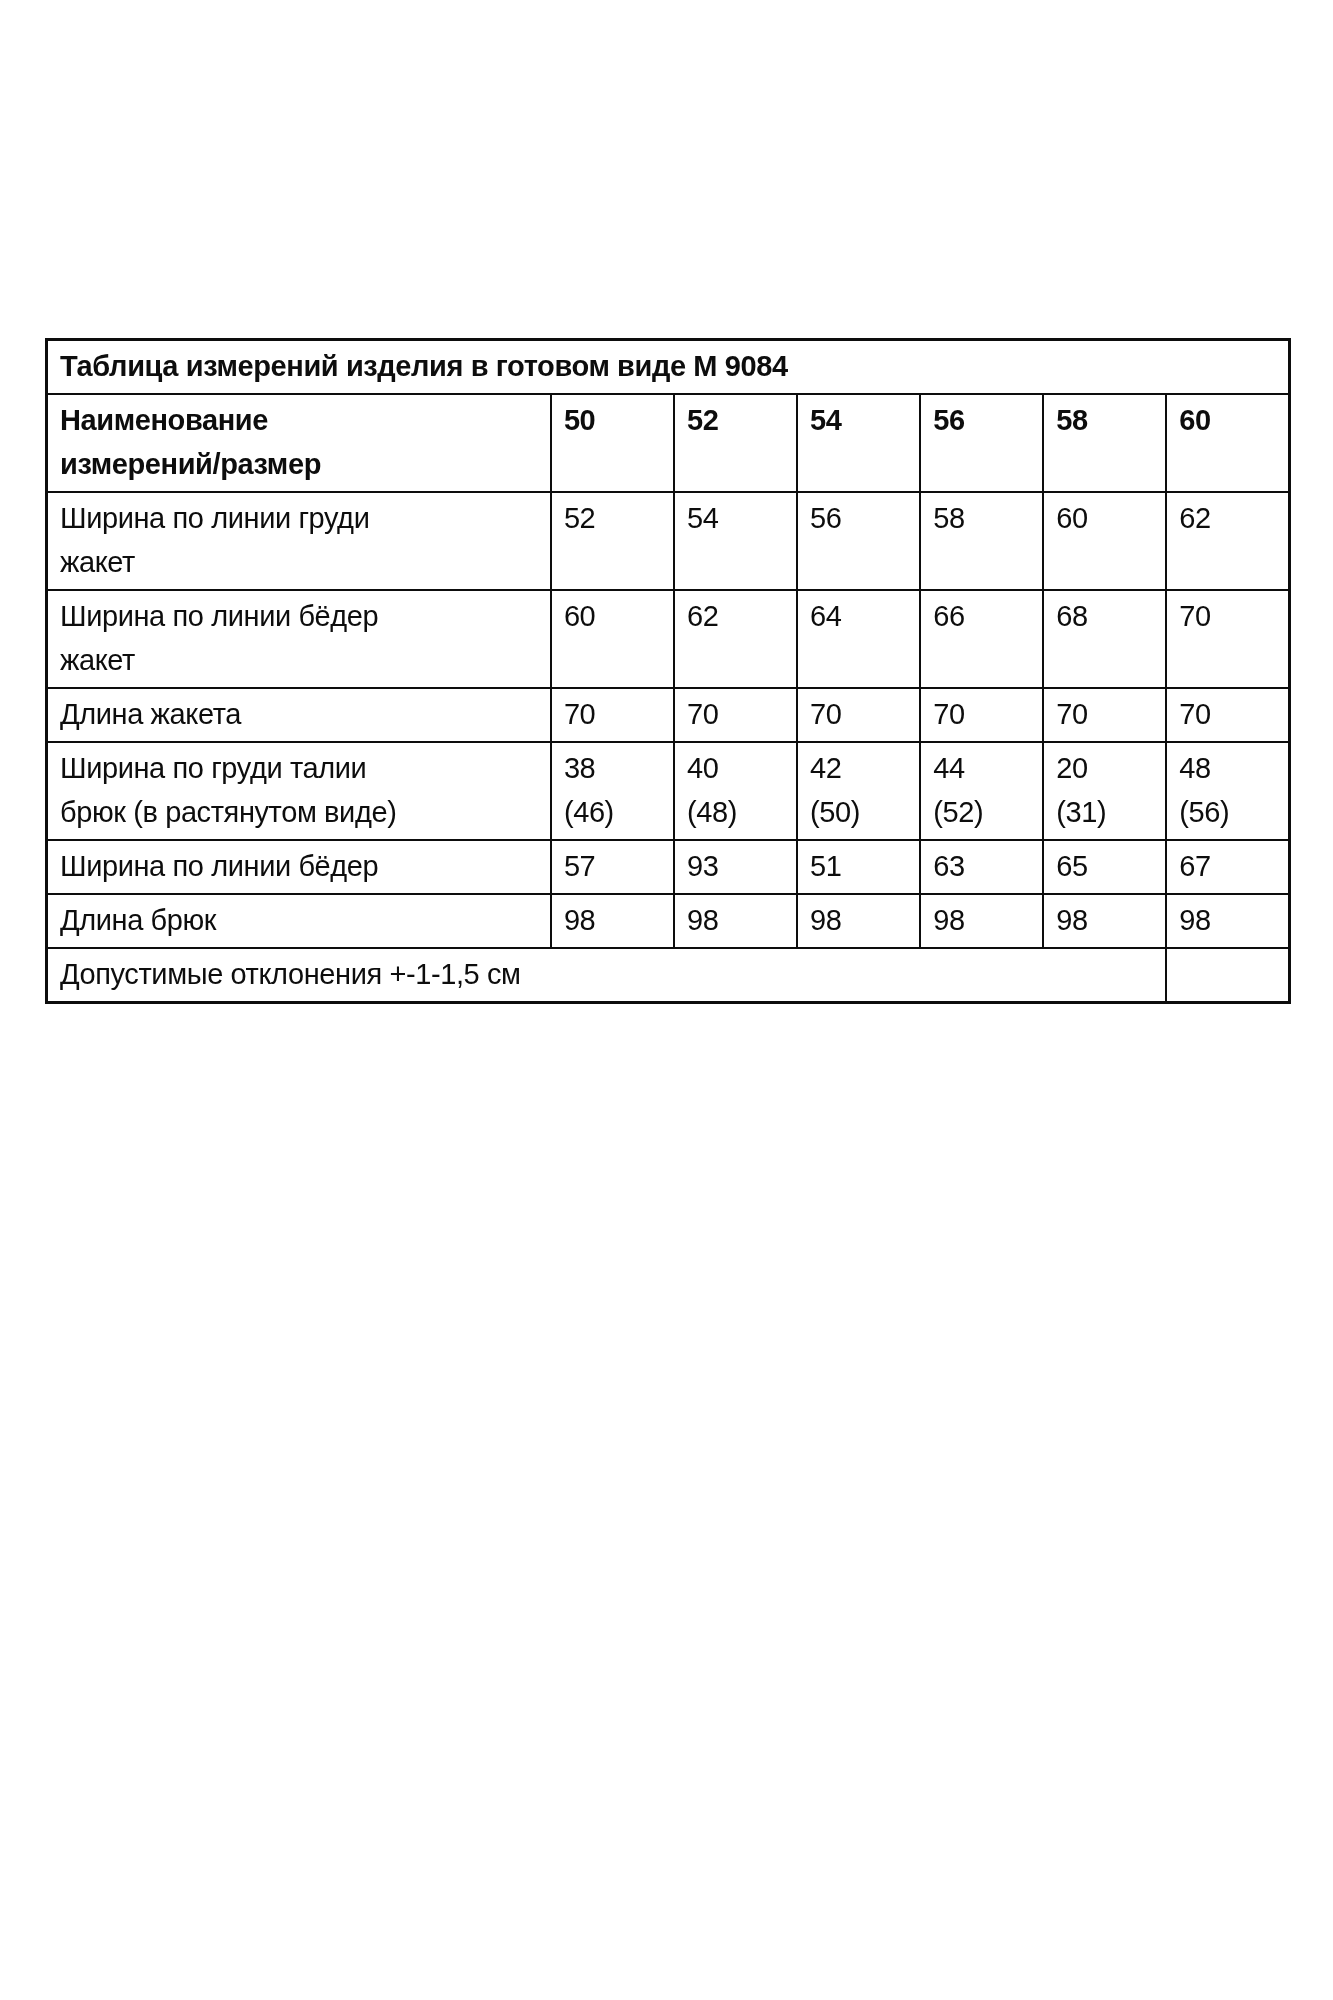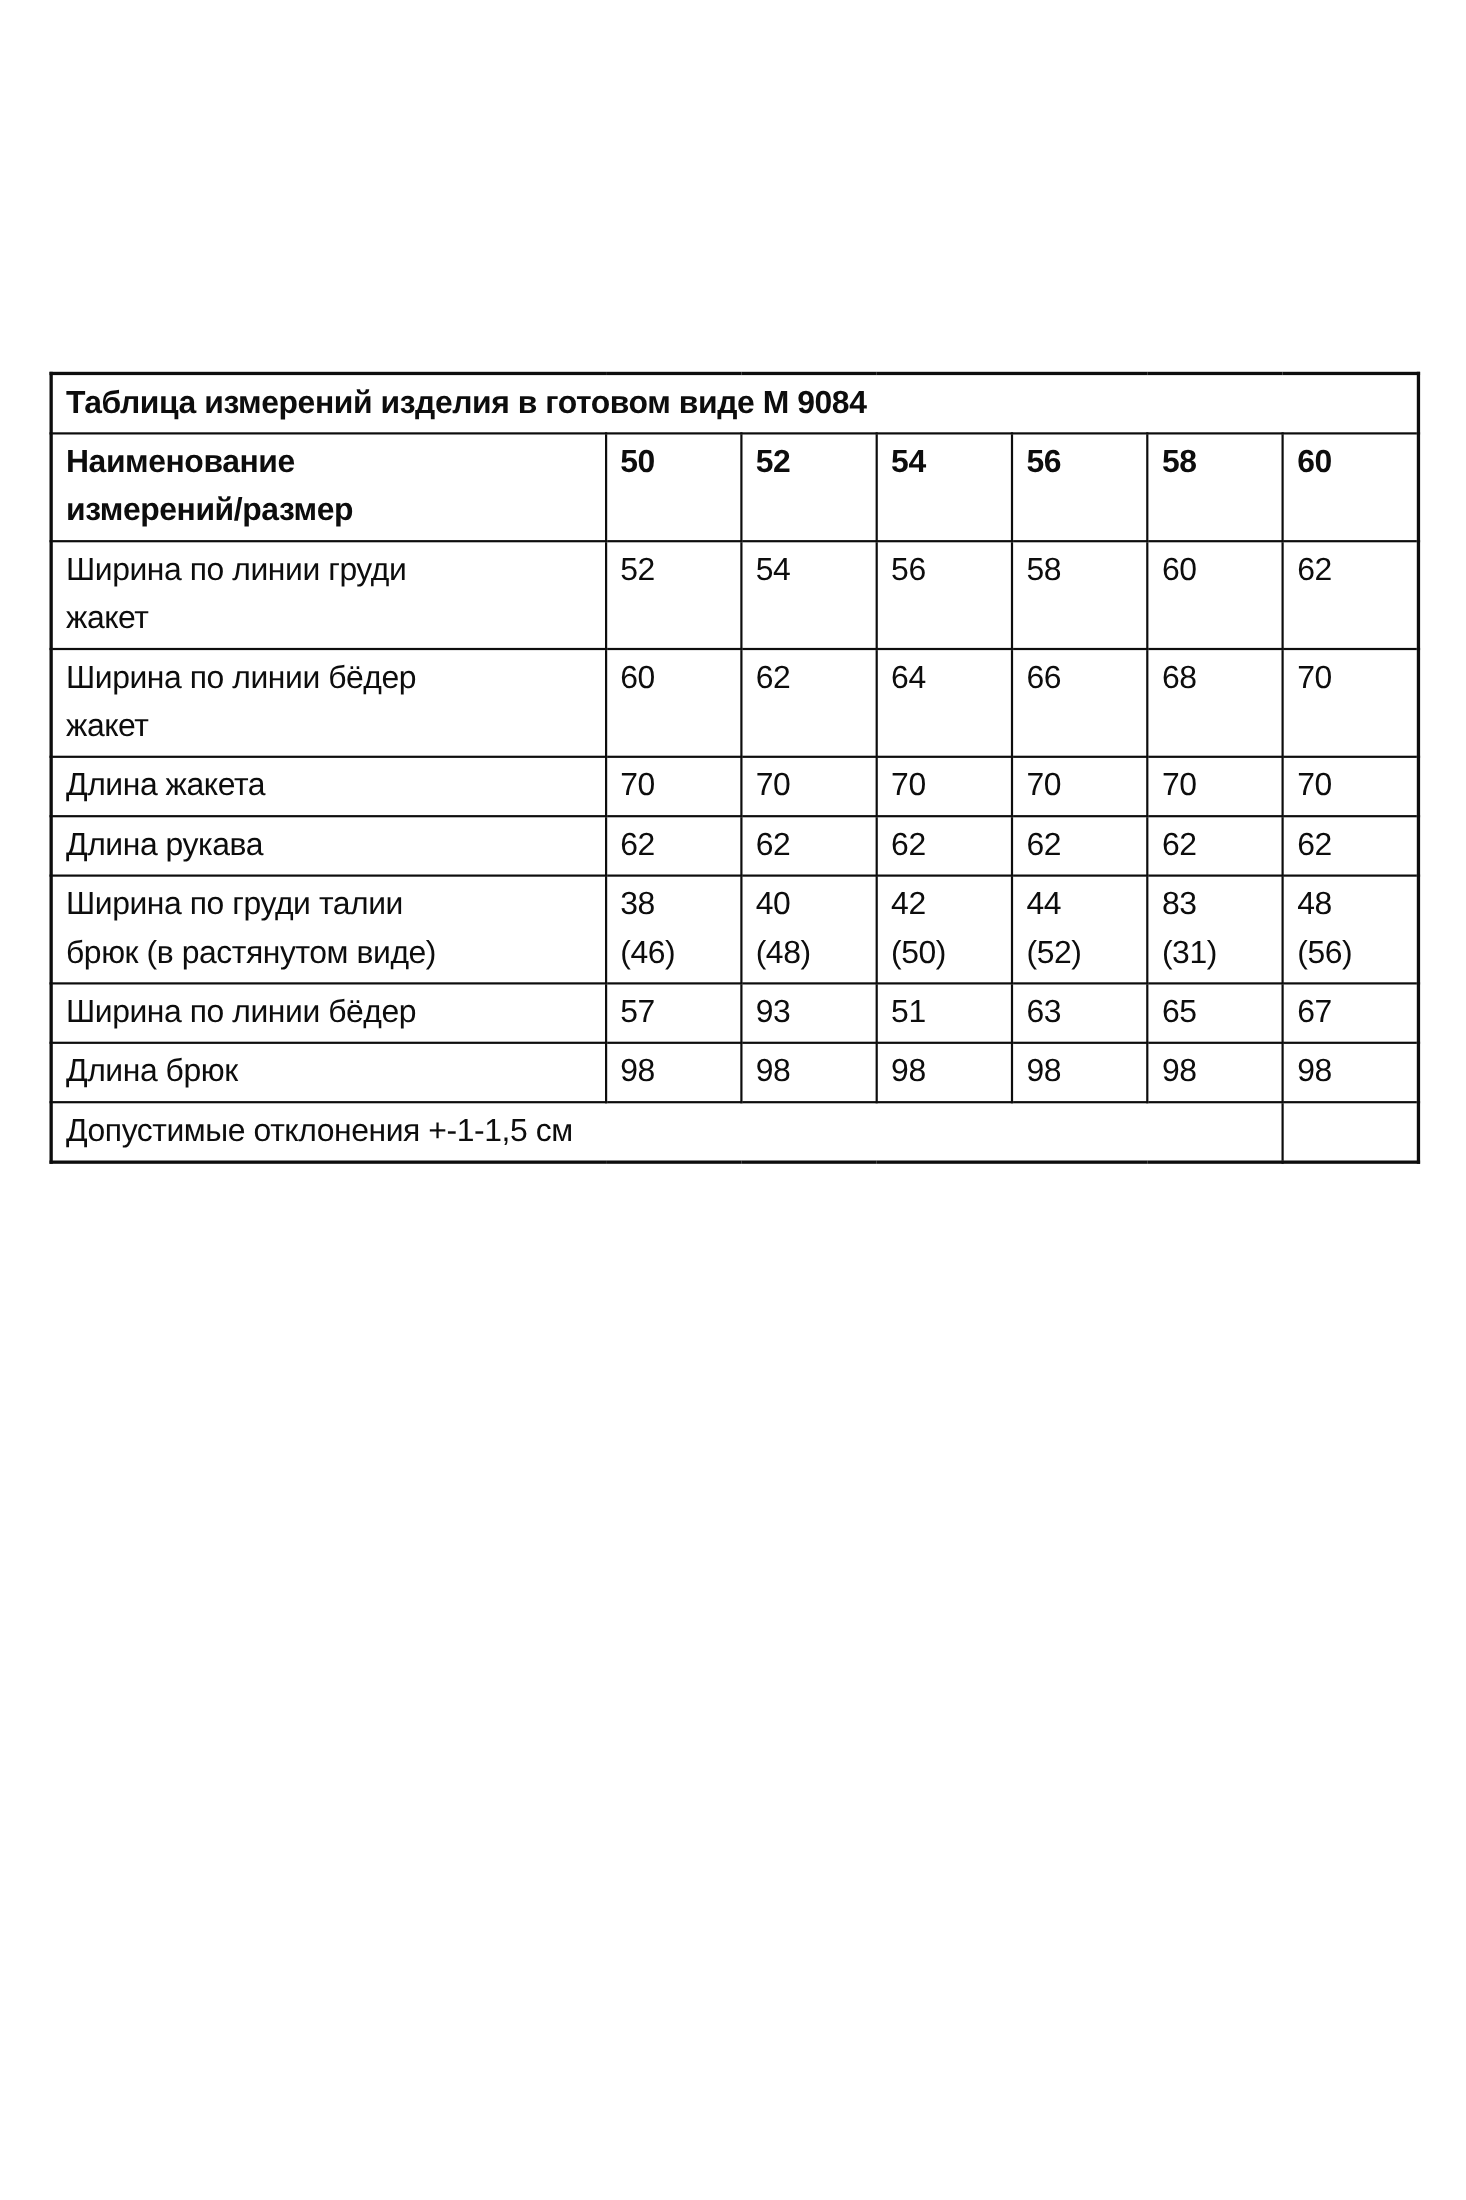--- a/index.html
+++ b/index.html
@@ -166,44 +166,20 @@
           <div class="line">70</div>
         </td>
         <td class="val">
           <div class="line">70</div>
         </td>
         <td class="val">
           <div class="line">70</div>
         </td>
       </tr>
 
-      <tr>
-        <td class="name">
-          <div class="line">Длина рукава</div>
-          <div class="line"></div>
-        </td>
-        <td class="val">
-          <div class="line">62</div>
-        </td>
-        <td class="val">
-          <div class="line">62</div>
-        </td>
-        <td class="val">
-          <div class="line">62</div>
-        </td>
-        <td class="val">
-          <div class="line">62</div>
-        </td>
-        <td class="val">
-          <div class="line">62</div>
-        </td>
-        <td class="val">
-          <div class="line">62</div>
-        </td>
-      </tr>
 
       <tr>
         <td class="name">
           <div class="line">Ширина по груди талии</div>
           <div class="line">брюк (в растянутом виде)</div>
         </td>
         <td class="val">
           <div class="line">38</div>
           <div class="line">(46)</div>
         </td>
@@ -213,21 +189,21 @@
         </td>
         <td class="val">
           <div class="line">42</div>
           <div class="line">(50)</div>
         </td>
         <td class="val">
           <div class="line">44</div>
           <div class="line">(52)</div>
         </td>
         <td class="val">
-          <div class="line">83</div>
+          <div class="line">20</div>
           <div class="line">(31)</div>
         </td>
         <td class="val">
           <div class="line">48</div>
           <div class="line">(56)</div>
         </td>
       </tr>
 
       <tr>
         <td class="name">

